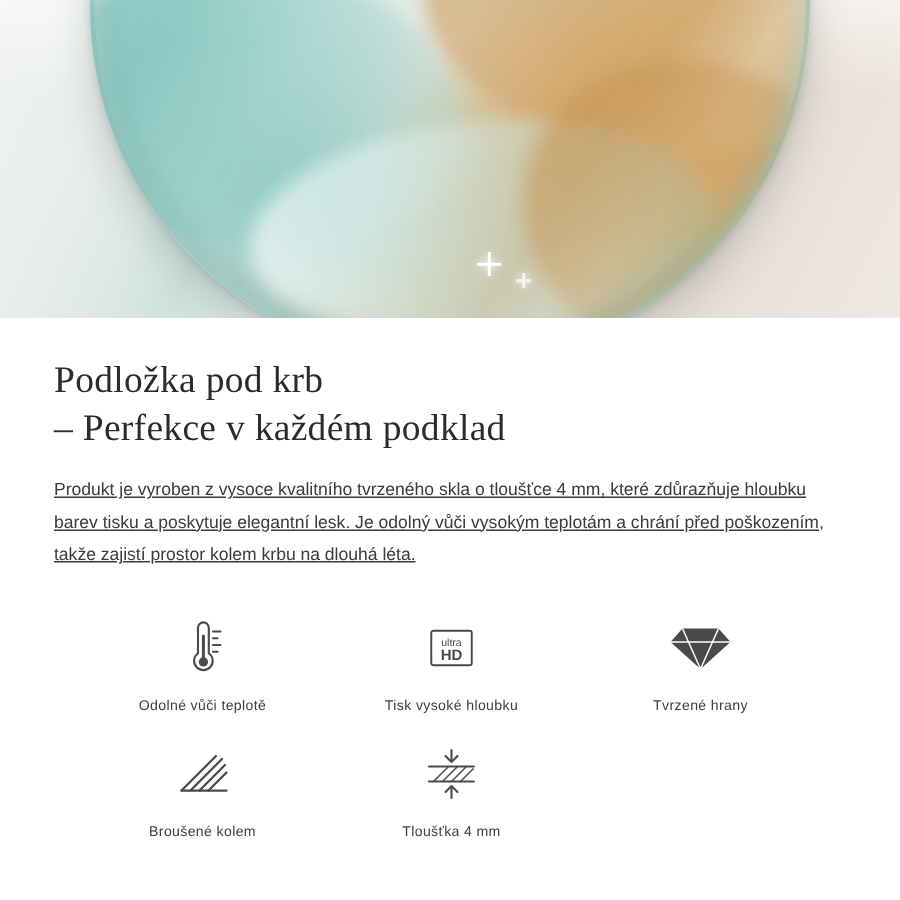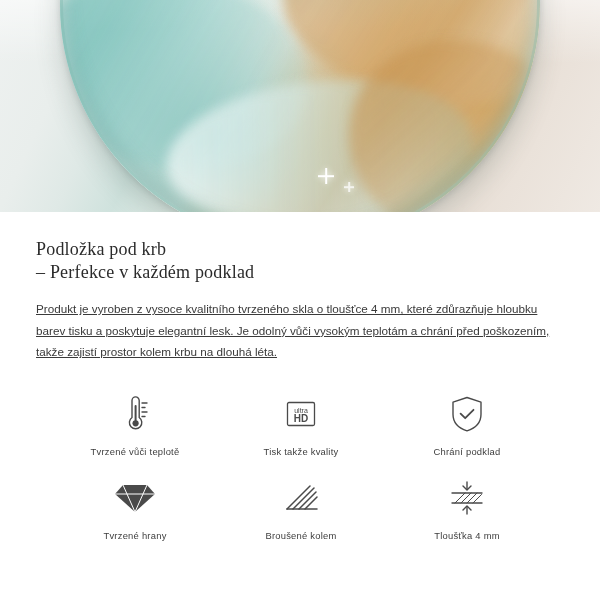--- a/index.html
+++ b/index.html
@@ -103,21 +103,21 @@
   .sparkle::after  { top: 50%; left: 0; height: 1.6px; width: 100%; transform: translateY(-50%); }
   .sp1 { left: 318px; top: 168px; }
   .sp2 { left: 344px; top: 182px; width: 10px; height: 10px; opacity: 0.8; }
 
   
   .content {
     padding: 26px 34px 0 36px;
   }
   .title {
     font-family: "Liberation Serif", serif;
-    font-size: 18px;
+    font-size: 25px;
     line-height: 1.28;
     color: #2b2b2b;
     font-weight: 400;
     margin: 0 0 14px 0;
     letter-spacing: 0.2px;
   }
   .title .line2 { display: block; }
   .body-text {
     font-size: 11.7px;
     line-height: 1.85;
@@ -192,43 +192,34 @@
           <svg width="34" height="40" viewBox="0 0 34 40" fill="none" stroke="#4a4a4a" stroke-width="1.4" stroke-linecap="round">
             <path d="M14 6.5a3.6 3.6 0 0 1 7.2 0v17a6.2 6.2 0 1 1-7.2 0z"></path>
             <circle cx="17.6" cy="29.3" r="3.1" fill="#4a4a4a" stroke="none"></circle>
             <line x1="17.6" y1="12" x2="17.6" y2="27.6" stroke-width="2"></line>
             <line x1="24" y1="9" x2="29" y2="9"></line>
             <line x1="24" y1="13.5" x2="27" y2="13.5"></line>
             <line x1="24" y1="18" x2="29" y2="18"></line>
             <line x1="24" y1="22.5" x2="27" y2="22.5"></line>
           </svg>
         </div>
-        <div class="feature-label">Tvrzené vůči teplotě</div>
+        <div class="feature-label">Odolné vůči teplotě</div>
       </div>
 
       <div class="feature">
         <div class="feature-icon">
           <svg width="40" height="40" viewBox="0 0 40 40">
             <rect x="6.5" y="8.5" width="27" height="23" rx="1.5" fill="none" stroke="#4a4a4a" stroke-width="1.3"></rect>
             <text x="20" y="18.5" text-anchor="middle" font-family="Liberation Sans, sans-serif" font-size="7" fill="#4a4a4a">ultra</text>
             <text x="20" y="28" text-anchor="middle" font-family="Liberation Sans, sans-serif" font-size="10" font-weight="bold" fill="#4a4a4a">HD</text>
           </svg>
         </div>
-        <div class="feature-label">Tisk takže kvality</div>
-      </div>
-
-      <div class="feature">
-        <div class="feature-icon">
-          <svg width="38" height="42" viewBox="0 0 38 42" fill="none" stroke="#4a4a4a" stroke-width="1.4" stroke-linecap="round" stroke-linejoin="round">
-            <path d="M19 4.5 33 9.2v12.1c0 8.2-5.9 14-14 16.6-8.1-2.6-14-8.4-14-16.6V9.2z"></path>
-            <path d="m12.6 20.6 4.6 4.6 8.3-8.4" stroke-width="1.8"></path>
-          </svg>
-        </div>
-        <div class="feature-label">Chrání podklad</div>
-      </div>
+        <div class="feature-label">Tisk vysoké hloubku</div>
+      </div>
+
 
       <div class="feature">
         <div class="feature-icon">
           <svg width="42" height="36" viewBox="0 0 42 36">
             <path d="M9 5h24l8 9-20 18L1 14z" fill="#4a4a4a"></path>
             <path d="M9 5 13 14 21 32 29 14 33 5" fill="none" stroke="#ffffff" stroke-width="1"></path>
             <path d="M1 14h40" fill="none" stroke="#ffffff" stroke-width="1"></path>
           </svg>
         </div>
         <div class="feature-label">Tvrzené hrany</div>

